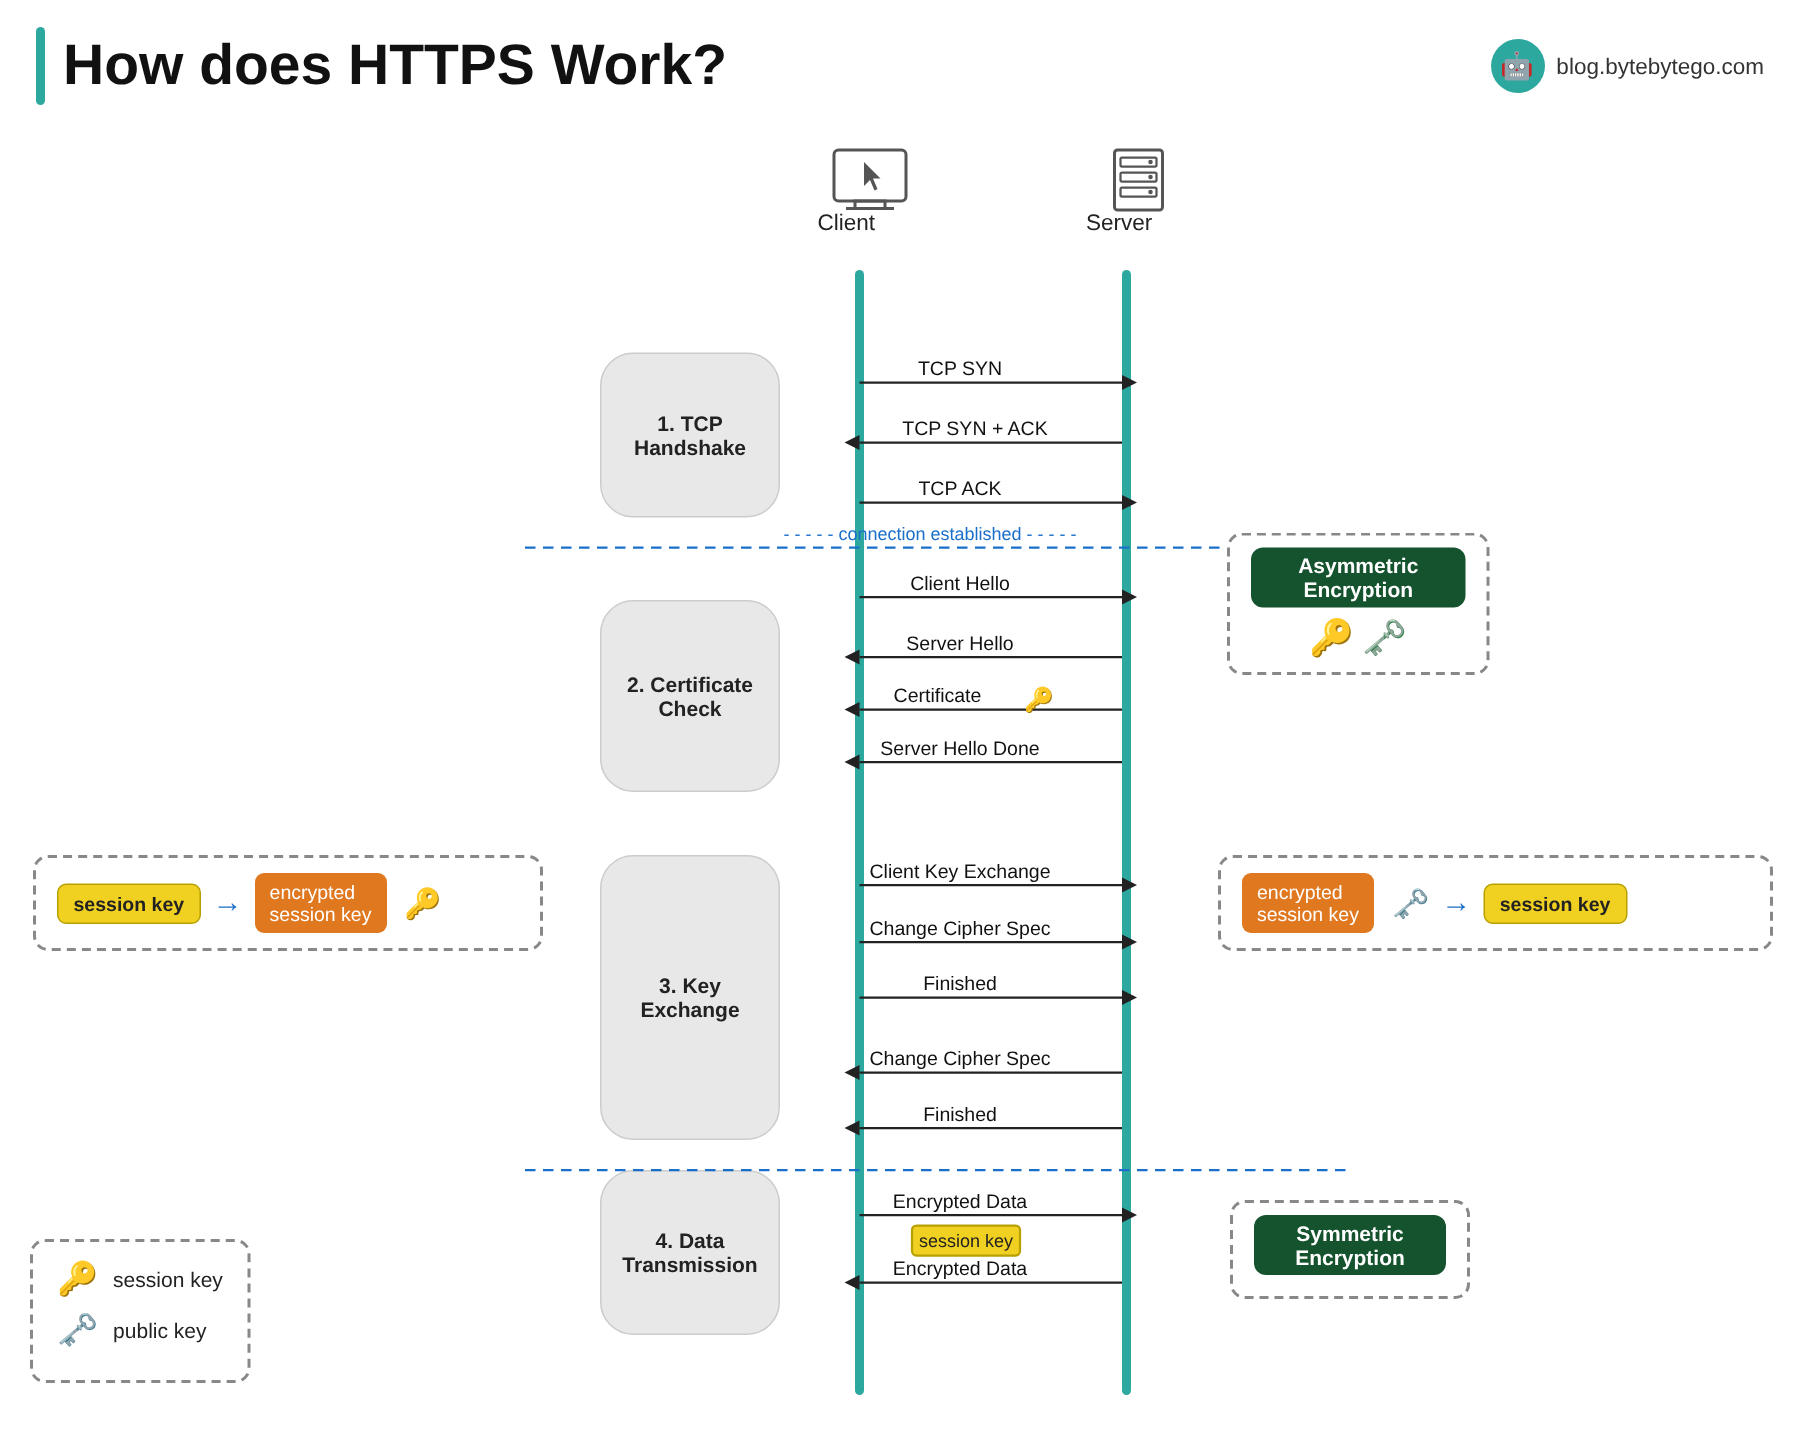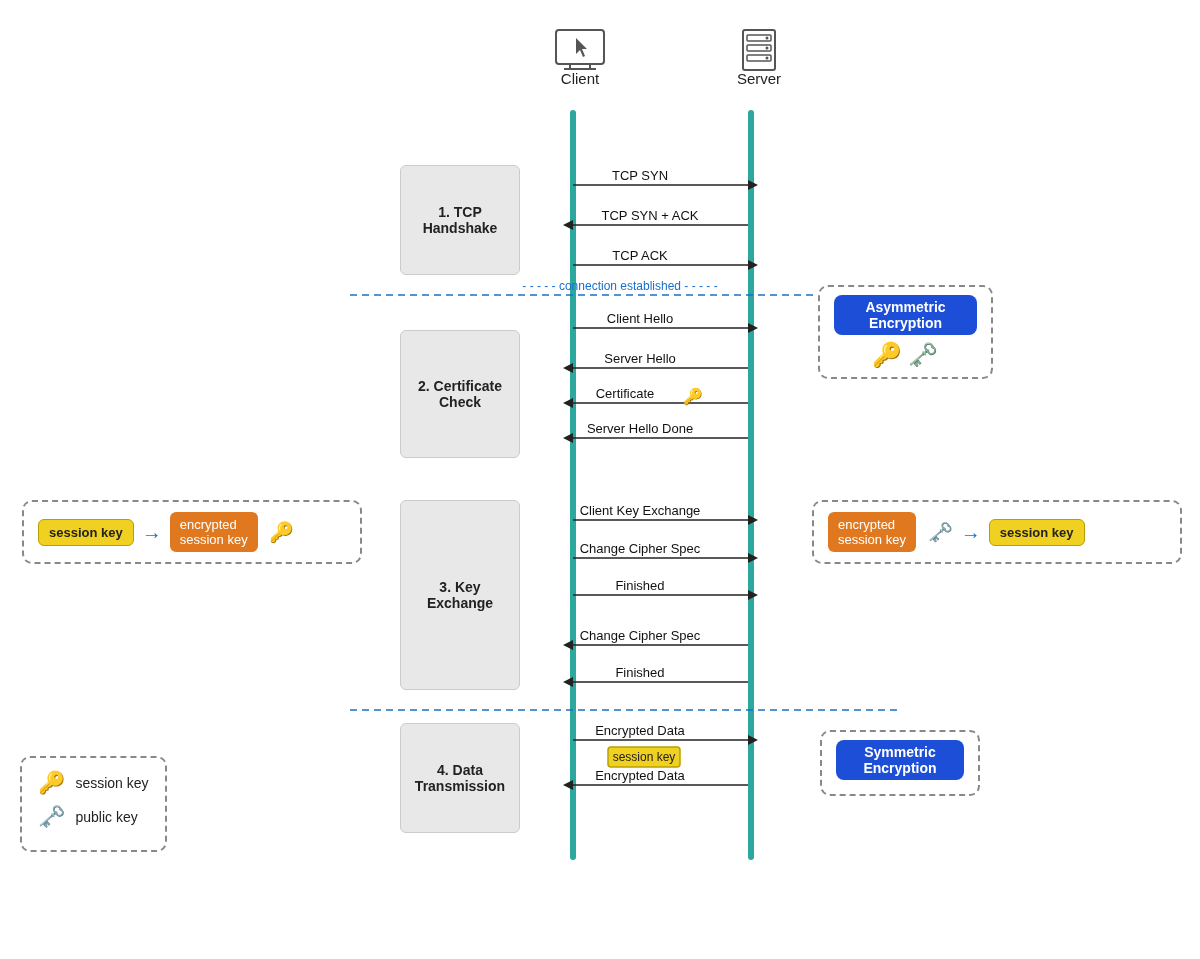--- a/index.html
+++ b/index.html
@@ -76,41 +76,40 @@
       top: 100px;
       bottom: 20px;
       border-radius: 3px;
     }
     .vline-client { left: 570px; }
     .vline-server { left: 748px; }
 
     
     .node-label {
       position: absolute;
-      text-align: center;
       font-size: 15px;
       color: #222;
     }
     .client-label { left: 545px; top: 60px; width: 70px; }
     .server-label { left: 724px; top: 60px; width: 70px; }
 
     
     .node-icon {
       position: absolute;
       text-align: center;
       font-size: 32px;
     }
     .client-icon { left: 545px; top: 18px; width: 70px; }
     .server-icon { left: 724px; top: 18px; width: 70px; }
 
     
     .step-box {
       position: absolute;
       background: #e8e8e8;
-      border-radius: 6px;
+      border-radius: 22px;
       border: 1px solid #ccc;
       text-align: center;
       font-size: 14px;
       font-weight: 600;
       color: #222;
       display: flex;
       align-items: center;
       justify-content: center;
       padding: 8px;
     }
@@ -121,21 +120,21 @@
       border: 2px dashed #888;
       border-radius: 10px;
       background: #fff;
       padding: 8px 14px;
       text-align: center;
     }
     .enc-box-title {
       font-size: 14px;
       font-weight: 700;
       color: #fff;
-      background: #1d4ed8;
+      background: #14532d;
       border-radius: 8px;
       padding: 4px 10px;
       margin-bottom: 6px;
     }
     .enc-keys {
       display: flex;
       gap: 6px;
       justify-content: center;
       font-size: 22px;
     }
@@ -199,20 +198,30 @@
       width: 1200px;
       height: 870px;
       pointer-events: none;
     }
   </style>
 </head>
 <body>
 
 <div class="page">
 
+  <div class="title-bar">
+    <div class="title-left">
+      <div class="title-accent"></div>
+      <h1 class="title-text">How does HTTPS Work?</h1>
+    </div>
+    <div class="brand">
+      <div class="brand-logo">🤖</div>
+      <span>blog.bytebytego.com</span>
+    </div>
+  </div>
 
   <div class="diagram">
 
     <div class="node-icon client-icon">
       <svg width="52" height="44" viewBox="0 0 52 44">
         <rect x="2" y="2" width="48" height="34" rx="3" fill="none" stroke="#555" stroke-width="2"></rect>
         <rect x="16" y="36" width="20" height="5" fill="none" stroke="#555" stroke-width="2"></rect>
         <line x1="10" y1="41" x2="42" y2="41" stroke="#555" stroke-width="2"></line>
 
         <polygon points="22,10 22,26 26,22 29,29 31,28 28,21 33,21" fill="#555"></polygon>
@@ -242,21 +251,21 @@
     </div>
 
     <div class="step-box" style="left:400px;top:320px;width:120px;height:128px;">
       <span>2. Certificate<br>Check</span>
     </div>
 
     <div class="step-box" style="left:400px;top:490px;width:120px;height:190px;">
       <span>3. Key<br>Exchange</span>
     </div>
 
-    <div class="step-box" style="left:400px;top:700px;width:120px;height:110px;margin-top:13px;">
+    <div class="step-box" style="left:400px;top:700px;width:120px;height:110px;">
       <span>4. Data<br>Transmission</span>
     </div>
 
     <svg class="arrows">
 
       <line x1="573" y1="175" x2="748" y2="175" stroke="#222" stroke-width="1.5"></line>
       <polygon points="748,170 758,175 748,180" fill="#222"></polygon>
       <text x="640" y="170" font-size="13" text-anchor="middle" fill="#111">TCP SYN</text>
 
       <line x1="573" y1="215" x2="748" y2="215" stroke="#222" stroke-width="1.5"></line>

